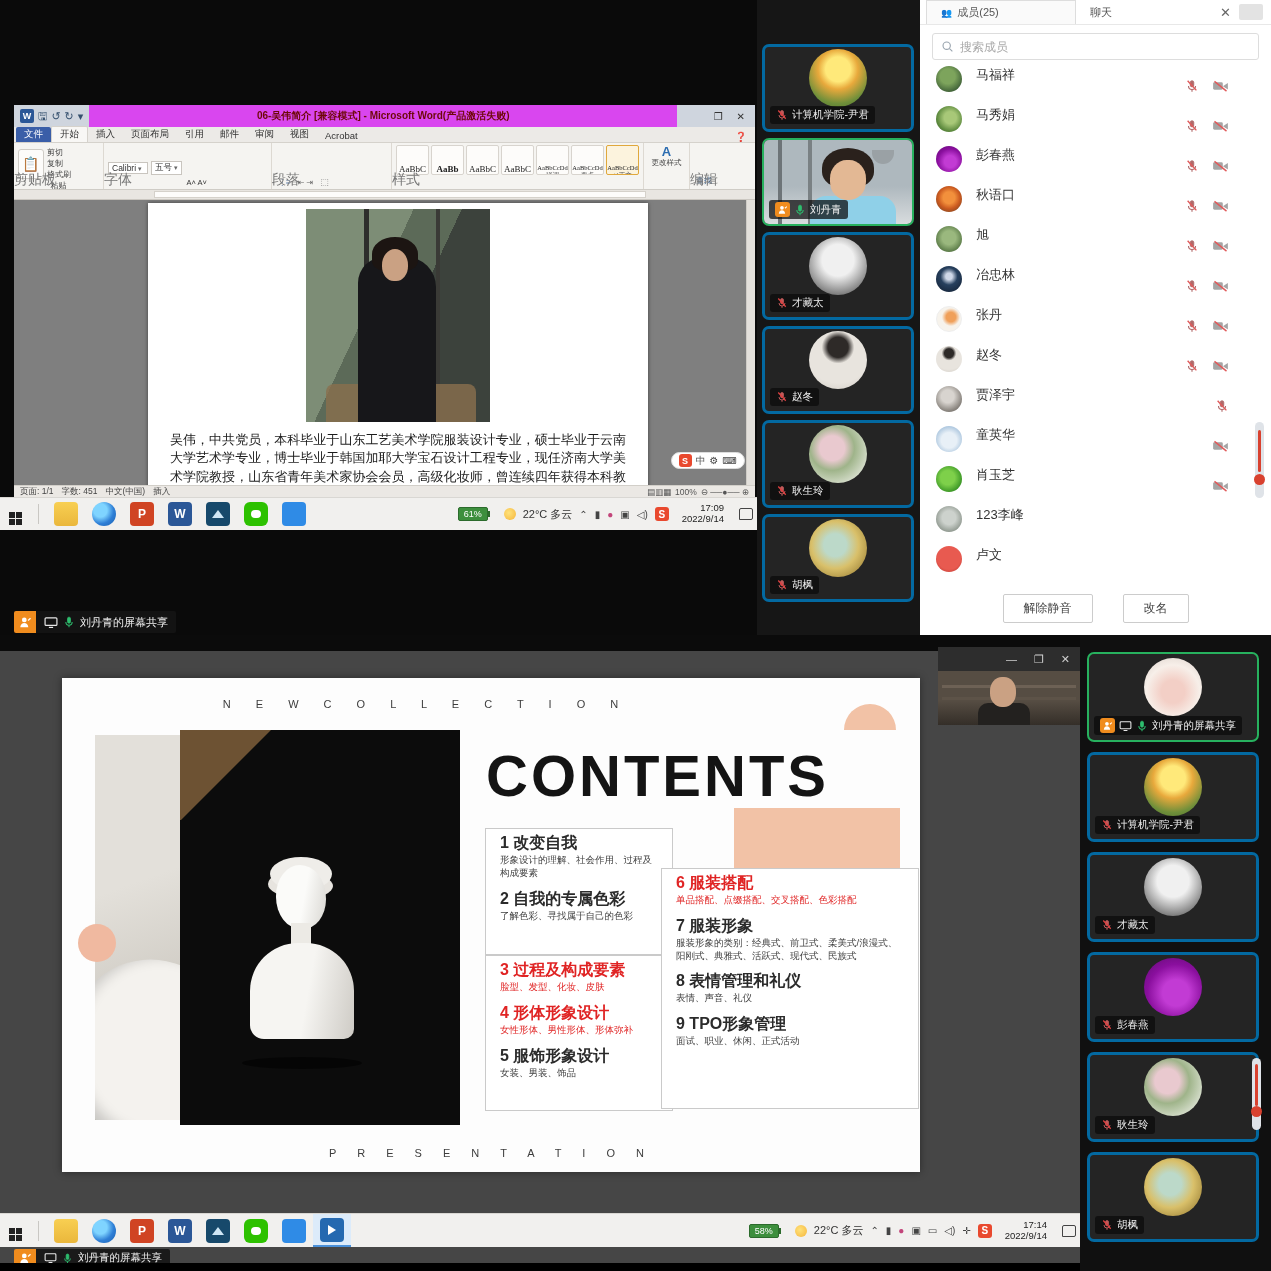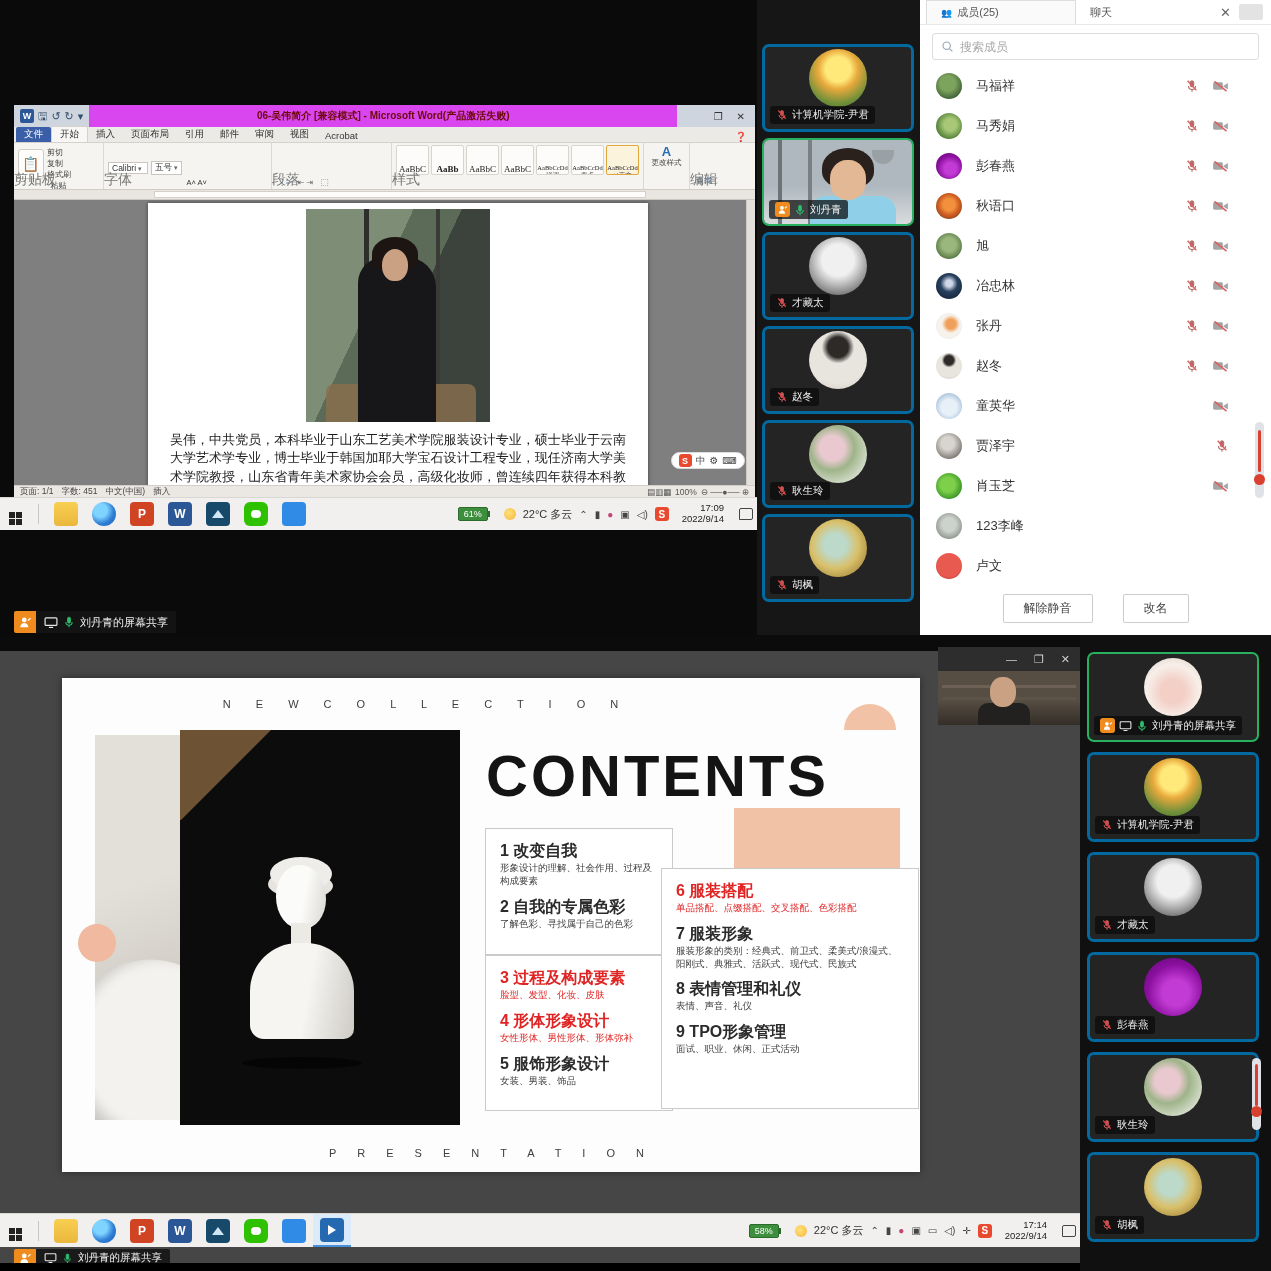--- a/index.html
+++ b/index.html
@@ -146,21 +146,21 @@
 .ptab{display:flex;align-items:center;gap:5px;padding:0 14px;}
 .ptab.box{border:1px solid #ddd;border-bottom:none;background:#fafafa;margin-left:6px;min-width:150px;}
 .ppl::before{content:"👥";font-size:9px;}
 .pclose{margin-left:auto;display:flex;align-items:center;gap:8px;padding-right:8px;}
 .pclose .x{font-size:13px;color:#666;}
 .pclose .stub{width:24px;height:16px;background:#e3e3e3;border-radius:2px;}
 .psearch{margin:8px 12px 4px 12px;height:27px;border:1px solid #ddd;border-radius:3px;display:flex;align-items:center;padding:0 8px;gap:6px;}
 .psearch input{border:none;outline:none;flex:1;font-size:12px;color:#333;font-family:inherit;}
 .psearch input::placeholder{color:#a9a9a9;}
 .mlist{position:absolute;left:0;right:0;top:66px;bottom:50px;}
-.mrow{height:40px;display:flex;align-items:center;padding:0 42px 0 16px;}
+.mrow{height:40px;display:flex;padding:0 42px 0 16px;}
 .mrow .av{width:26px;height:26px;}
 .mname{margin-left:14px;font-size:13px;color:#333;flex:1;}
 .mics{display:flex;gap:13px;align-items:center;}
 .pfoot{position:absolute;bottom:12px;left:0;right:0;display:flex;justify-content:center;gap:30px;}
 .pbtn{border:1px solid #ccc;background:#fff;color:#444;font-size:12px;padding:5px 20px;border-radius:2px;font-family:inherit;}
 
 
 .av-sunflower{background:radial-gradient(circle at 50% 35%,#ffe97a 0 26%,#e8a93c 42%,#6f8f3a 72%,#4a6b2a 100%);}
 .av-bw{background:radial-gradient(circle at 50% 40%,#f0f0f0 0 35%,#b9b9b9 55%,#3a3a3a 100%);}
 .av-cat{background:radial-gradient(circle at 50% 28%,#2e2a28 0 20%,#e8e4de 32% 70%,#cfcac2 100%);}
@@ -193,21 +193,21 @@
 .ph-light .drape{position:absolute;left:-30px;bottom:-20px;width:170px;height:180px;background:#f4f2ee;border-radius:55% 45% 40% 60%;transform:rotate(18deg);box-shadow:8px -6px 14px rgba(0,0,0,.18) inset;}
 .ph-dark{position:absolute;left:118px;top:52px;width:280px;height:395px;background:#0c0c0c;overflow:hidden;}
 .ph-dark .frame{position:absolute;left:0;top:0;width:110px;height:90px;background:linear-gradient(135deg,#6d5233 0 45%,transparent 46%);}
 .bust{position:absolute;left:62px;bottom:70px;width:120px;height:190px;}
 .bust .head{position:absolute;left:34px;top:0;width:50px;height:64px;background:linear-gradient(100deg,#fbfbf9 55%,#d9d7d2);border-radius:48% 52% 46% 50%;}
 .bust .curls{position:absolute;left:28px;top:-8px;width:62px;height:34px;background:#efede9;border-radius:50%;box-shadow:-6px 10px 0 -4px #e7e4df,6px 12px 0 -5px #e7e4df;}
 .bust .neck{position:absolute;left:49px;top:58px;width:20px;height:26px;background:#eceae5;}
 .bust .chest{position:absolute;left:8px;top:78px;width:104px;height:96px;background:linear-gradient(100deg,#f6f5f2 55%,#cecbc5);border-radius:48px 48px 10px 14px;}
 .bust .shadow{position:absolute;left:0;bottom:-14px;width:120px;height:12px;background:rgba(0,0,0,.55);border-radius:50%;}
 .slide-title{position:absolute;left:424px;top:64px;font-size:58px;letter-spacing:3px;color:#141414;font-weight:600;}
-.cbox{position:absolute;border:1px solid #cacaca;background:#fff;padding:12px 14px;}
+.cbox{position:absolute;border:1px solid #cacaca;background:#fff;padding:4px 14px;}
 .box1{left:423px;top:150px;width:188px;height:127px;}
 .box2{left:423px;top:277px;width:188px;height:156px;}
 .box3{left:599px;top:190px;width:258px;height:241px;}
 .citem{margin-bottom:9px;}
 .ctitle{font-size:16px;font-weight:bold;color:#2b2b2b;line-height:1.25;}
 .cdesc{font-size:9.5px;color:#3f3f3f;line-height:1.35;margin-top:1px;}
 .citem.red .ctitle,.citem.red .cdesc{color:#e02424;}
 .slide-footer{position:absolute;bottom:13px;left:0;right:0;text-align:center;letter-spacing:9px;font-size:11px;color:#3d3d3d;}
 .floatwin{position:absolute;left:938px;top:12px;width:142px;height:78px;}
 .fw-controls{height:24px;background:#2d2d2d;display:flex;align-items:center;justify-content:flex-end;gap:17px;padding:0 10px;color:#cfcfcf;font-size:11px;}
@@ -701,40 +701,40 @@
                 <path d="M3 2l10 11" stroke="#e05a5a" stroke-width="1.6"></path>
               </svg>
               <svg class="ic" width="17" height="12" viewBox="0 0 18 13">
                 <rect x="1" y="2.5" width="10.5" height="8" rx="1.5" fill="#a5a5a5"></rect>
                 <path d="M12 6.5l5-3.2v6.9l-5-3.2z" fill="#a5a5a5"></path>
                 <path d="M2.5 1.5l13 10.5" stroke="#e05a5a" stroke-width="1.6"></path>
               </svg>
             </span>
         </div>
         <div class="mrow">
-          <span class="av av-blue"></span>
-          <span class="mname">童英华</span>
-          <span class="mics">
-              <svg class="ic" width="17" height="12" viewBox="0 0 18 13">
-                <rect x="1" y="2.5" width="10.5" height="8" rx="1.5" fill="#a5a5a5"></rect>
-                <path d="M12 6.5l5-3.2v6.9l-5-3.2z" fill="#a5a5a5"></path>
-                <path d="M2.5 1.5l13 10.5" stroke="#e05a5a" stroke-width="1.6"></path>
-              </svg>
-            </span>
-        </div>
-        <div class="mrow">
           <span class="av av-dog"></span>
           <span class="mname">贾泽宇</span>
           <span class="mics">
               <svg class="ic" width="14" height="14" viewBox="0 0 16 16">
                 <g fill="#b06a6a" stroke="#b06a6a">
                   <rect x="6" y="2" width="4" height="7" rx="2"></rect>
                   <path fill="none" stroke-width="1.3" d="M4 8a4 4 0 0 0 8 0M8 12v2.5"></path>
                 </g>
                 <path d="M3 2l10 11" stroke="#e05a5a" stroke-width="1.6"></path>
+              </svg>
+            </span>
+        </div>
+        <div class="mrow">
+          <span class="av av-blue"></span>
+          <span class="mname">童英华</span>
+          <span class="mics">
+              <svg class="ic" width="17" height="12" viewBox="0 0 18 13">
+                <rect x="1" y="2.5" width="10.5" height="8" rx="1.5" fill="#a5a5a5"></rect>
+                <path d="M12 6.5l5-3.2v6.9l-5-3.2z" fill="#a5a5a5"></path>
+                <path d="M2.5 1.5l13 10.5" stroke="#e05a5a" stroke-width="1.6"></path>
               </svg>
             </span>
         </div>
         <div class="mrow">
           <span class="av av-green"></span>
           <span class="mname">肖玉芝</span>
           <span class="mics">
               <svg class="ic" width="17" height="12" viewBox="0 0 18 13">
                 <rect x="1" y="2.5" width="10.5" height="8" rx="1.5" fill="#a5a5a5"></rect>
                 <path d="M12 6.5l5-3.2v6.9l-5-3.2z" fill="#a5a5a5"></path>

